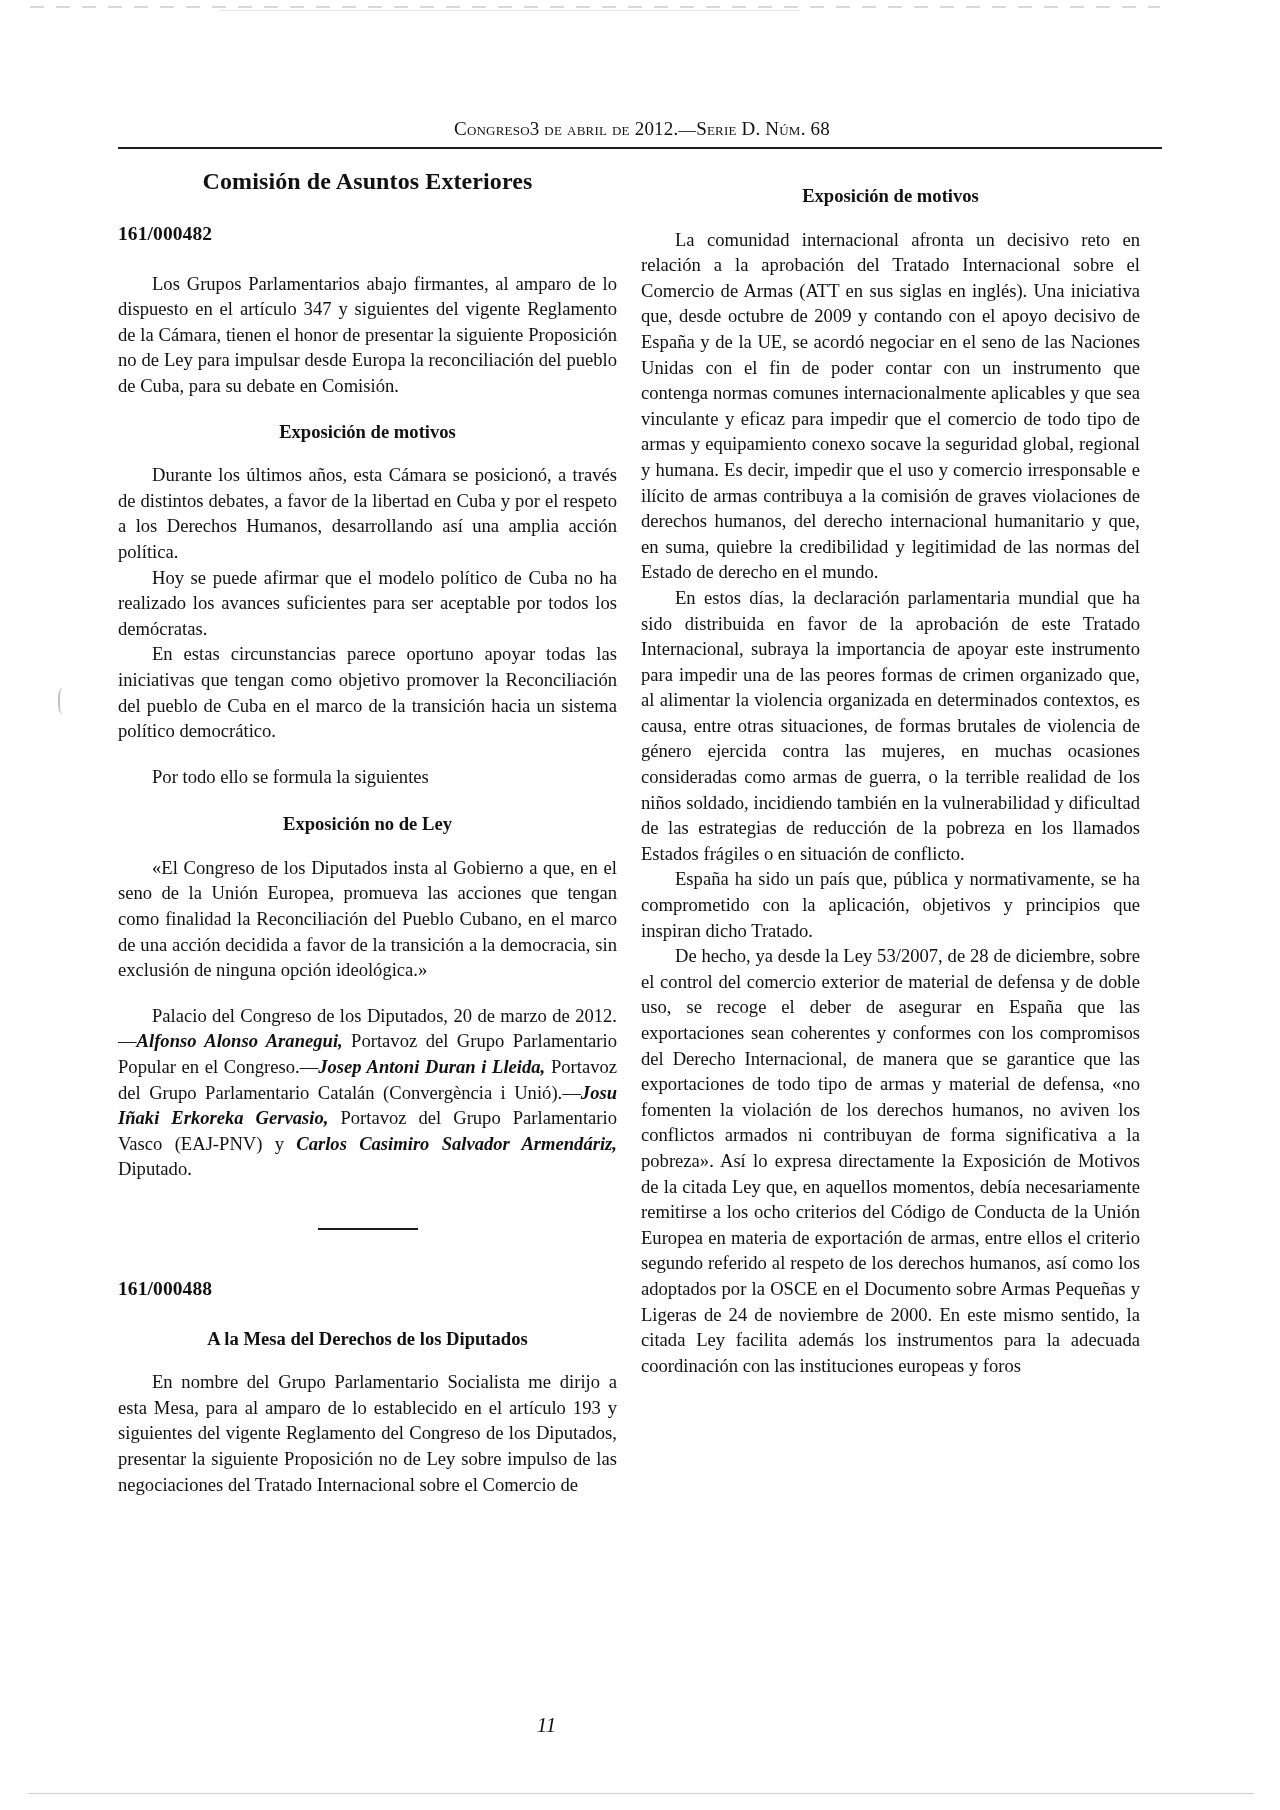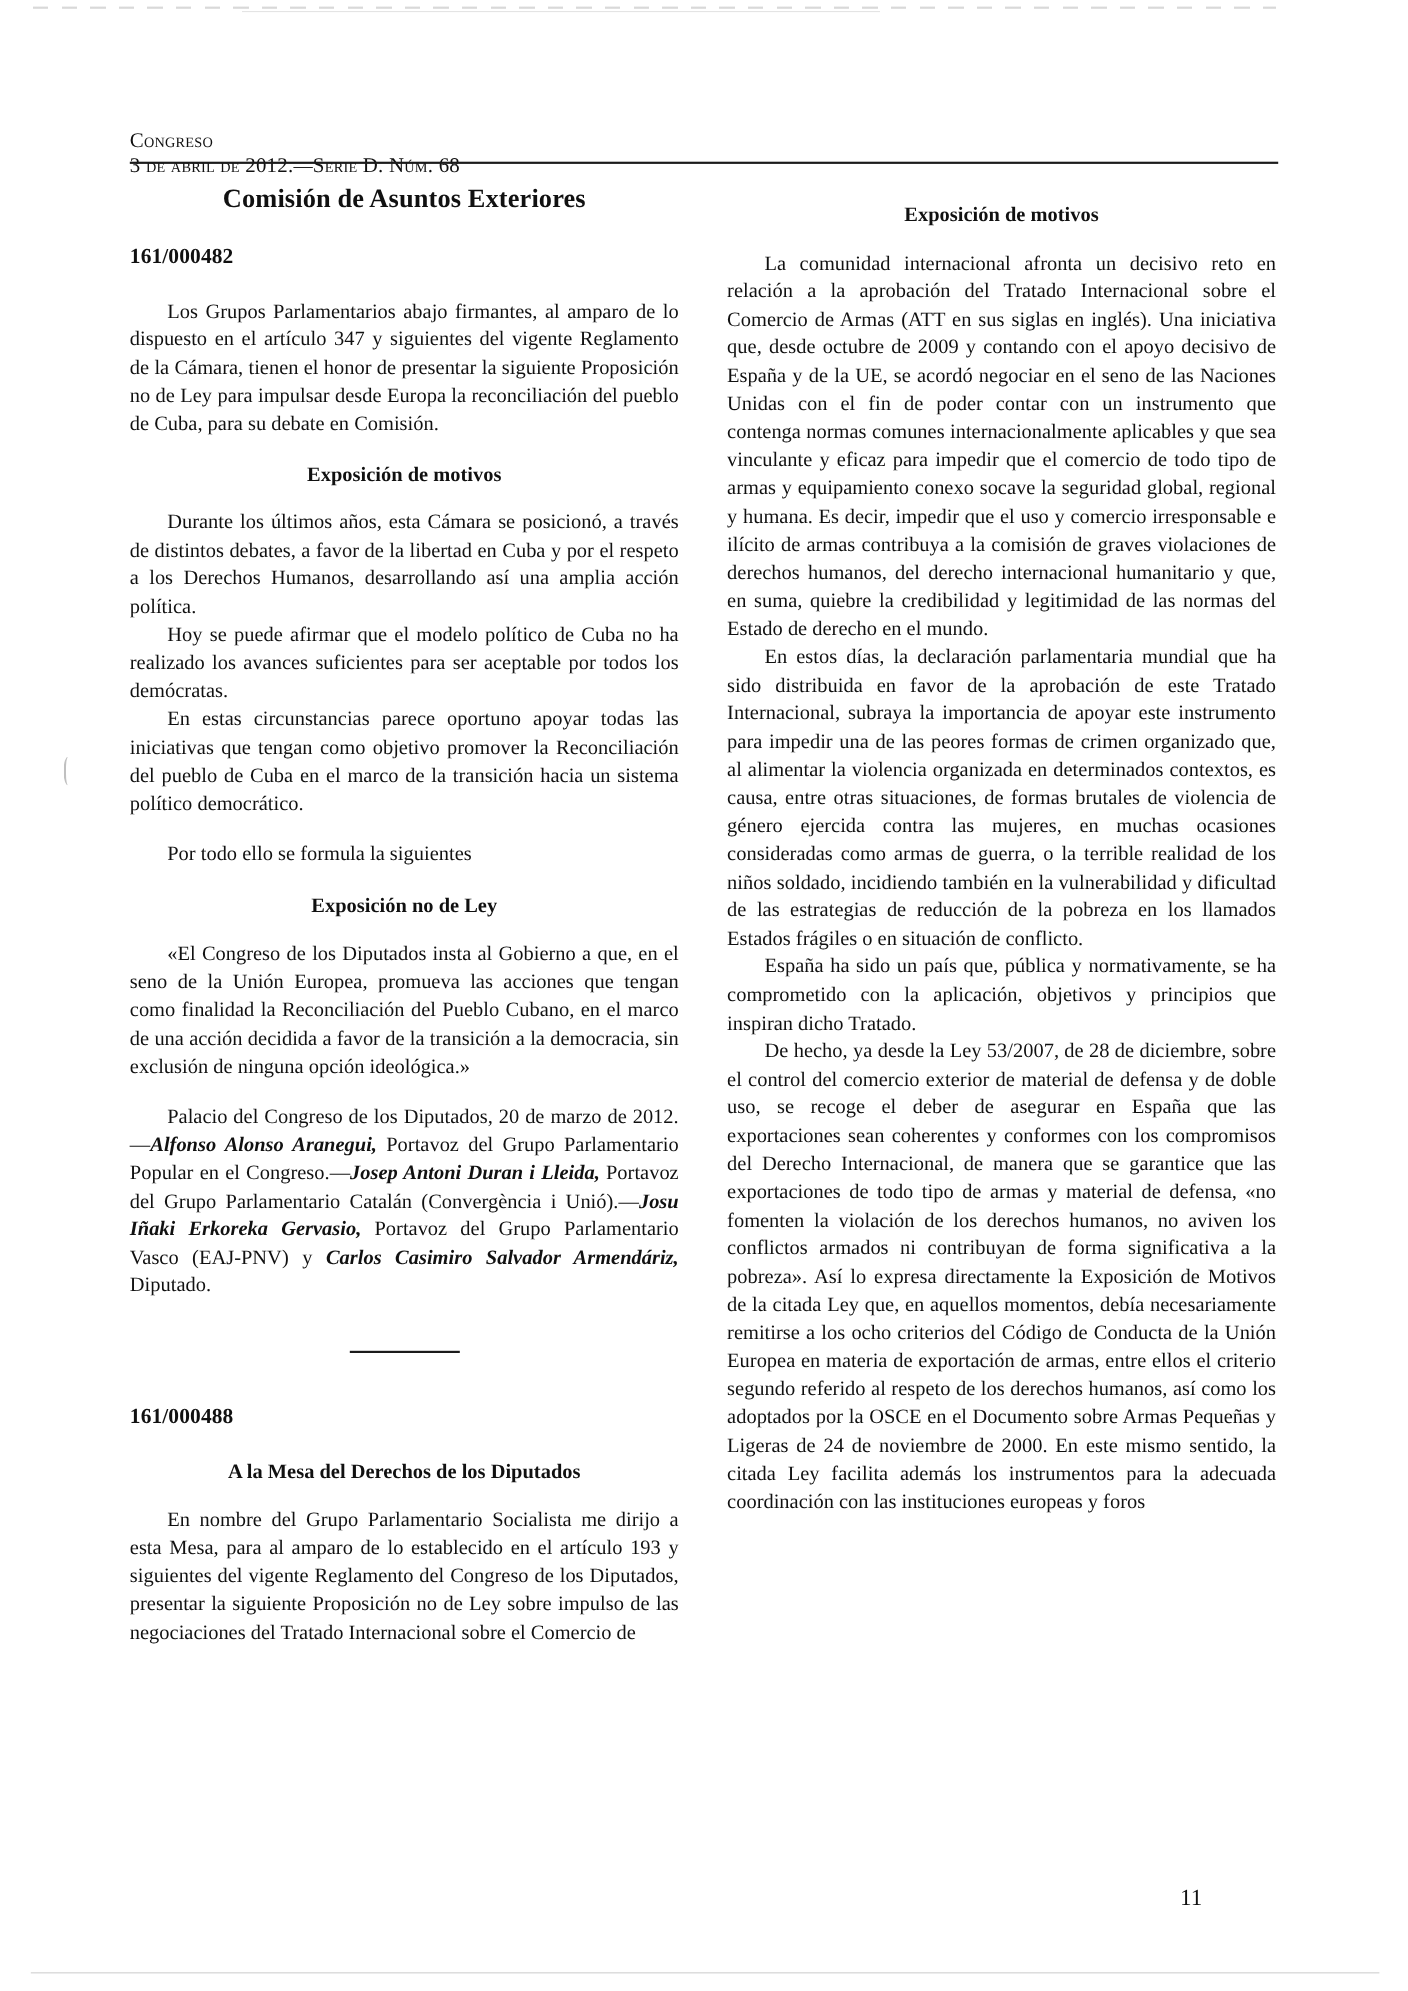--- a/index.html
+++ b/index.html
@@ -62,21 +62,20 @@
   .runhead {
     position: absolute;
     top: 118px;
     left: 118px;
     right: 114px;
     display: flex;
     justify-content: center;
     align-items: baseline;
     font-size: 17.5px;
     letter-spacing: .2px;
-    flex-direction: column;
   }
   .runhead .smallcaps {
     font-variant: small-caps;
     font-size: 19px;
   }
   .runhead-left { white-space: nowrap; }
   .runhead-right { white-space: nowrap; }
 
   .rule-top {
     position: absolute;
@@ -88,21 +87,21 @@
   }
 
   
   .columns {
     position: absolute;
     top: 163px;
     left: 118px;
     width: 1046px;
     height: 1540px;
     display: flex;
-    gap: 44px;
+    gap: 24px;
   }
   .col {
     width: 499px;
     font-size: 18.6px;
     line-height: 25.6px;
     text-align: justify;
     text-justify: inter-word;
     hyphens: none;
   }
 
@@ -148,22 +147,23 @@
   }
 
   b, .bold { font-weight: bold; font-style: italic; }
 
   
   .folio {
     position: absolute;
     bottom: 72px;
     left: 0;
     width: 1093px;
-    text-align: right;
+    text-align: center;
     font-size: 21px;
+    font-style: italic;
   }
 </style>
 </head>
 <body>
 
 <div class="page">
 
   <div class="scan-edge-top"></div>
   <div class="scan-edge-top2"></div>
   <div class="punch-mark"></div>

